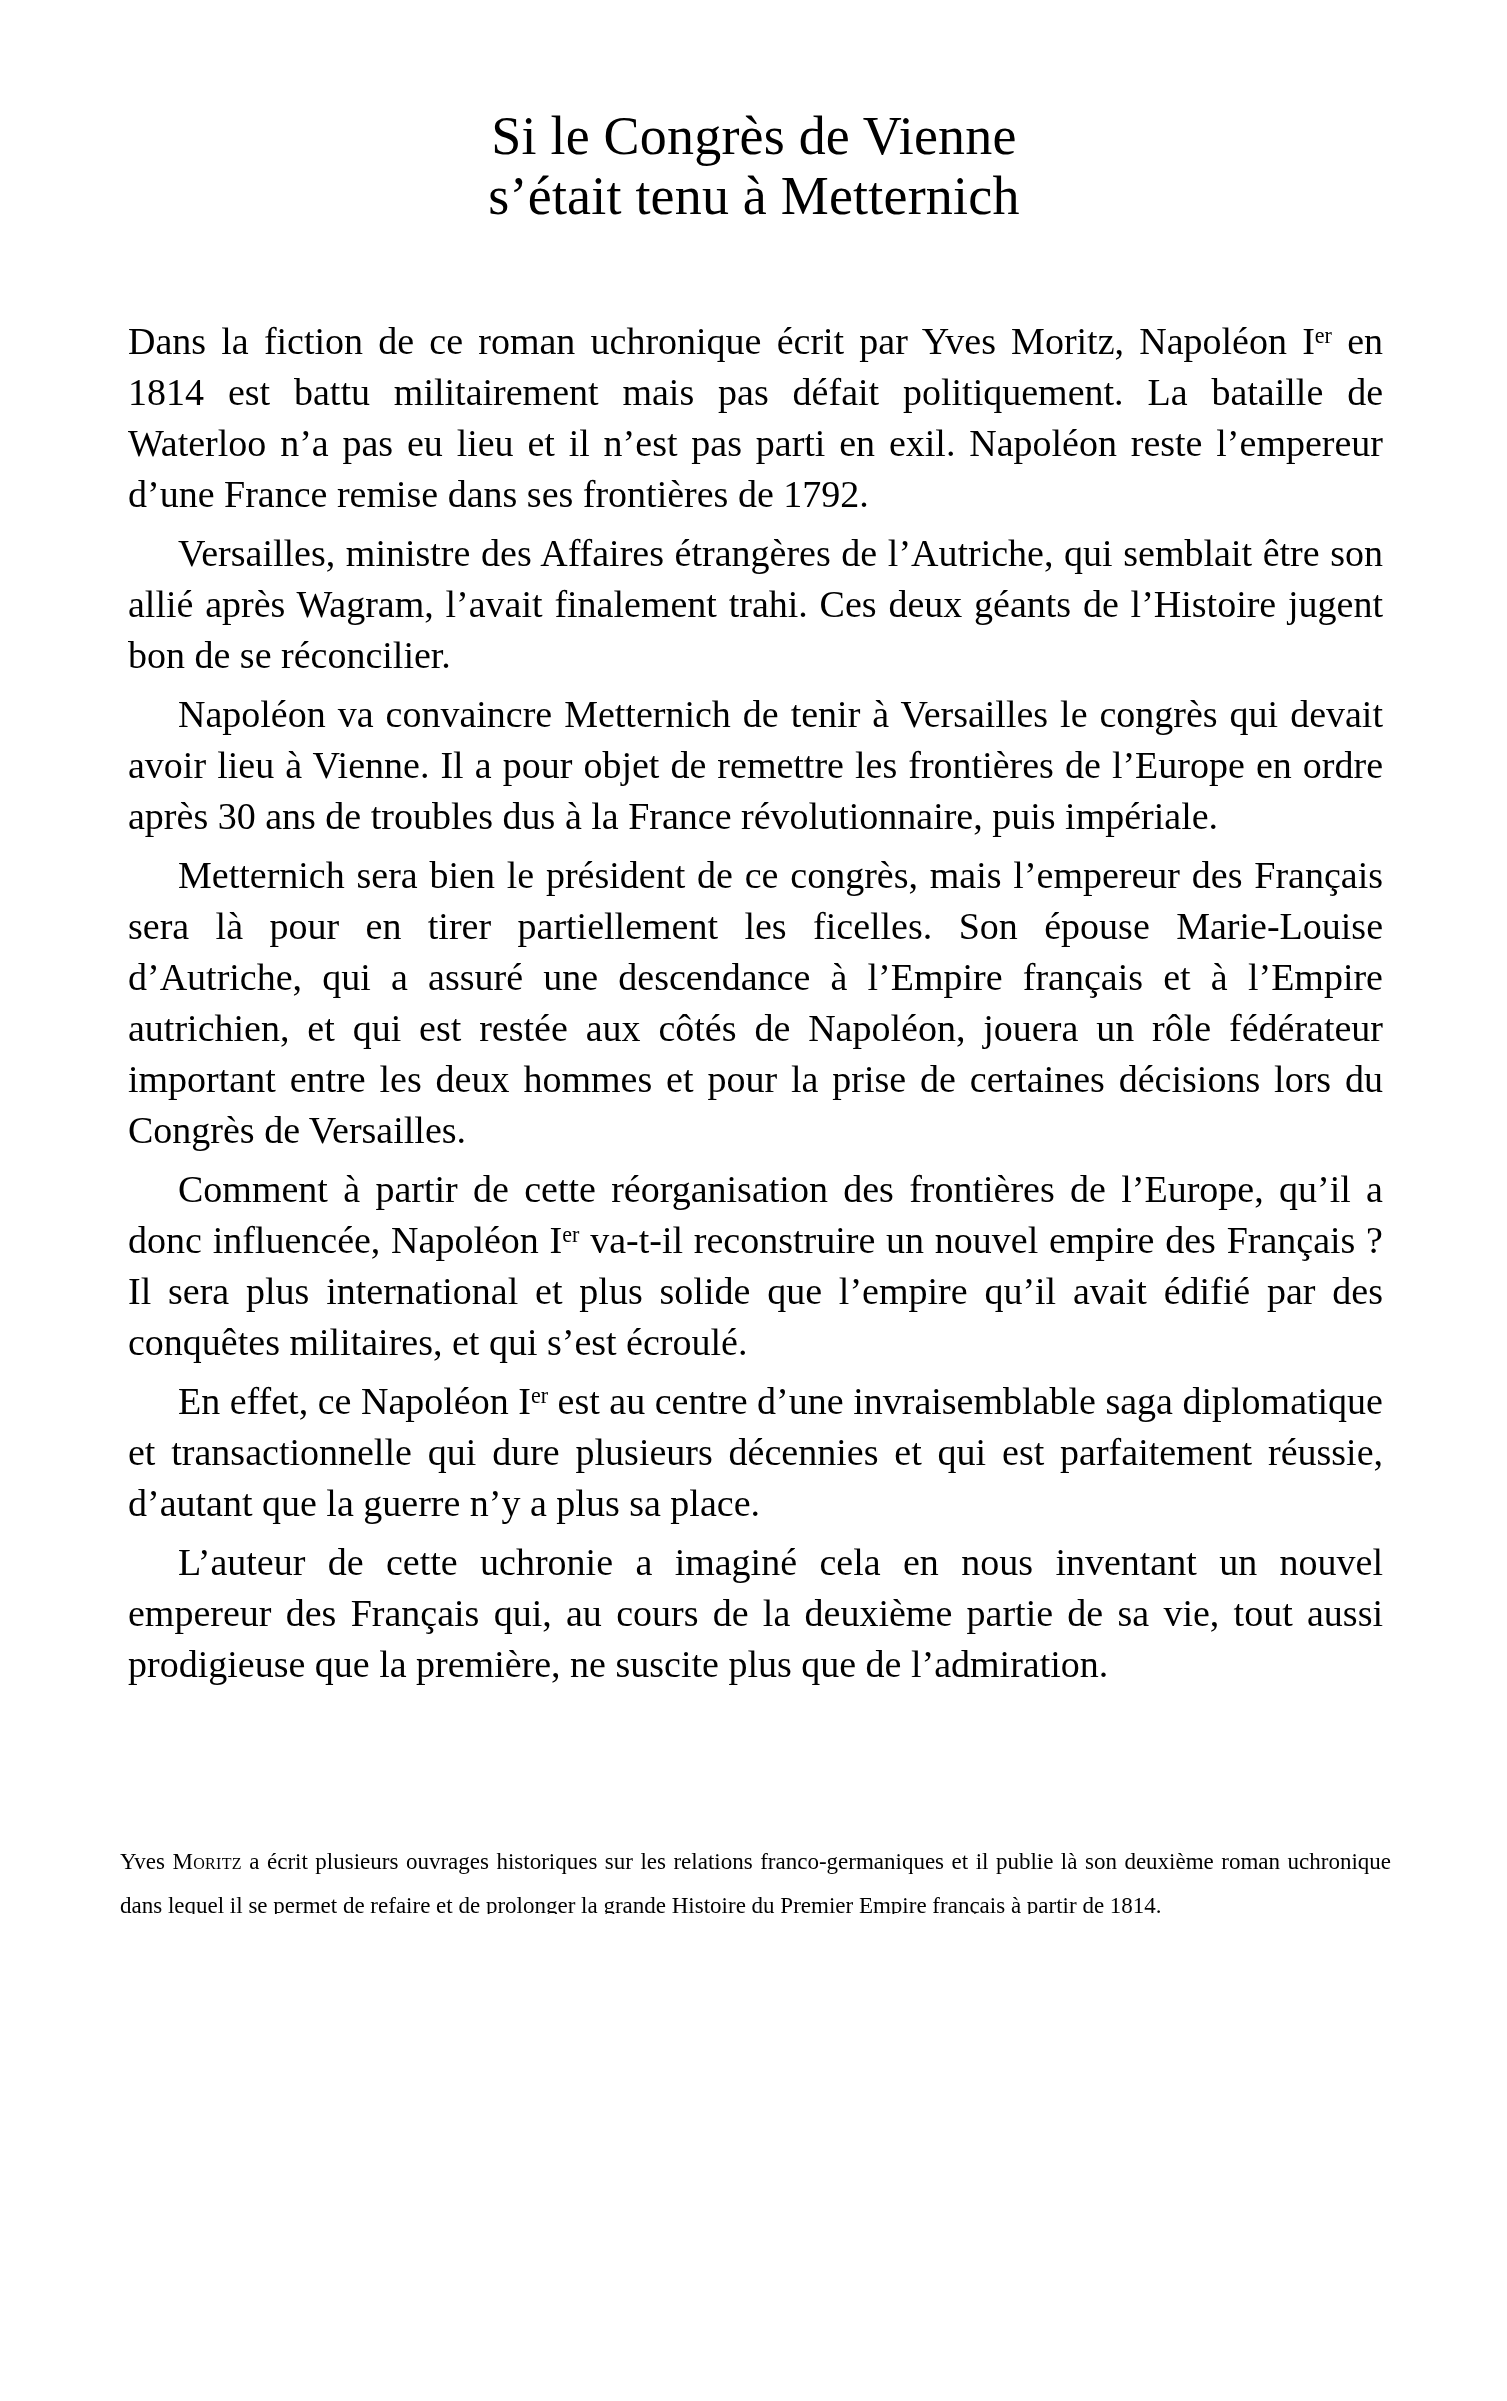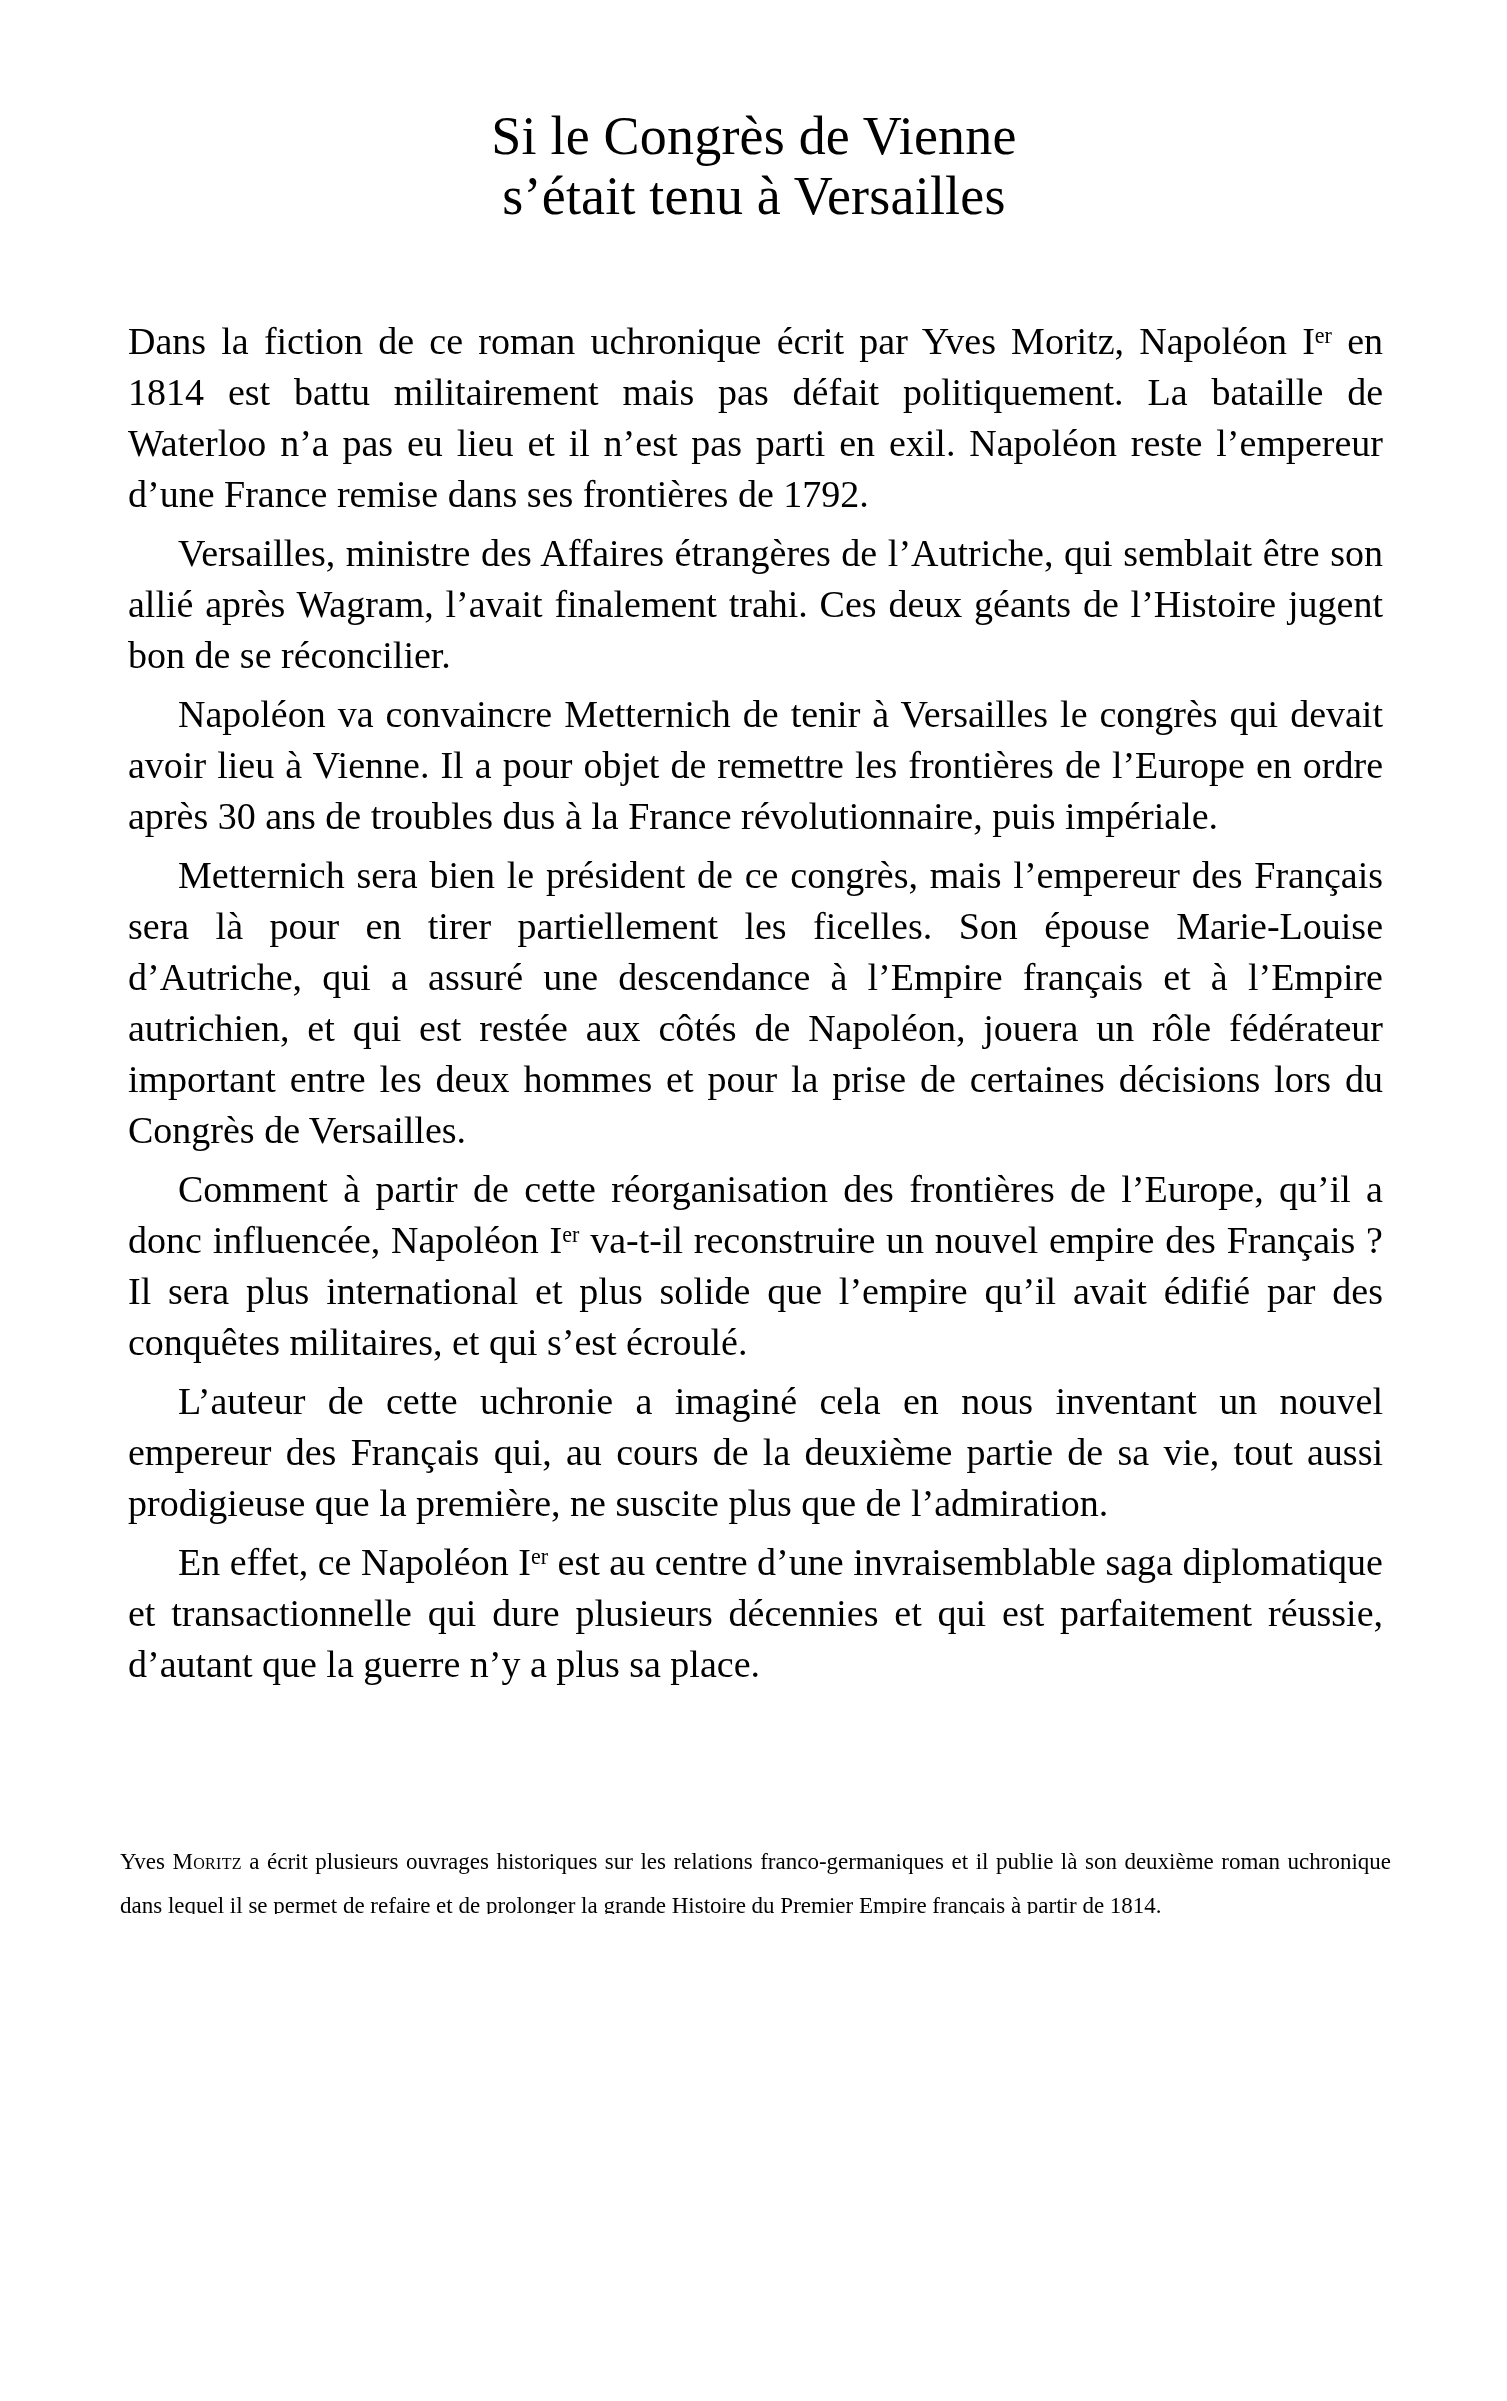--- a/index.html
+++ b/index.html
@@ -111,31 +111,31 @@
     height: 189px;
   }
 </style>
 </head>
 <body>
 
 <div id="page">
 
   <div id="title-block">
     <div class="title-line">Si le Congrès de Vienne</div>
-    <div class="title-line">s’était tenu à Versailles</div>
+    <div class="title-line">s’était tenu à Metternich</div>
   </div>
 
   <div id="blurb">
     <p><span>Dans la fiction de ce roman uchronique écrit par Yves Moritz, Napoléon I</span><sup class="ord">er</sup><span> en 1814 est battu militairement mais pas défait politiquement. La bataille de Waterloo n’a pas eu lieu et il n’est pas parti en exil. Napoléon reste l’empereur d’une France remise dans ses frontières de 1792.</span></p>
     <p>Versailles, ministre des Affaires étrangères de l’Autriche, qui semblait être son allié après Wagram, l’avait finalement trahi. Ces deux géants de l’Histoire jugent bon de se réconcilier.</p>
     <p>Napoléon va convaincre Metternich de tenir à Versailles le congrès qui devait avoir lieu à Vienne. Il a pour objet de remettre les frontières de l’Europe en ordre après 30 ans de troubles dus à la France révolutionnaire, puis impériale.</p>
     <p>Metternich sera bien le président de ce congrès, mais l’empereur des Français sera là pour en tirer partiellement les ficelles. Son épouse Marie-Louise d’Autriche, qui a assuré une descendance à l’Empire français et à l’Empire autrichien, et qui est restée aux côtés de Napoléon, jouera un rôle fédérateur important entre les deux hommes et pour la prise de certaines décisions lors du Congrès de Versailles.</p>
     <p><span>Comment à partir de cette réorganisation des frontières de l’Europe, qu’il a donc influencée, Napoléon I</span><sup class="ord">er</sup><span> va-t-il reconstruire un nouvel empire des Français ? Il sera plus international et plus solide que l’empire qu’il avait édifié par des conquêtes militaires, et qui s’est écroulé.</span></p>
+    <p><span>En effet, ce Napoléon I</span><sup class="ord">er</sup><span> est au centre d’une invraisemblable saga diplomatique et transactionnelle qui dure plusieurs décennies et qui est parfaitement réussie, d’autant que la guerre n’y a plus sa place.</span></p>
     <p>L’auteur de cette uchronie a imaginé cela en nous inventant un nouvel empereur des Français qui, au cours de la deuxième partie de sa vie, tout aussi prodigieuse que la première, ne suscite plus que de l’admiration.</p>
-    <p><span>En effet, ce Napoléon I</span><sup class="ord">er</sup><span> est au centre d’une invraisemblable saga diplomatique et transactionnelle qui dure plusieurs décennies et qui est parfaitement réussie, d’autant que la guerre n’y a plus sa place.</span></p>
   </div>
 
   <div id="author-note">
     <p><span>Yves </span><span class="smallcaps">Moritz</span><span> a écrit plusieurs ouvrages historiques sur les relations franco-germaniques et il publie là son deuxième roman uchronique dans lequel il se permet de refaire et de prolonger la grande Histoire du Premier Empire français à partir de 1814.</span></p>
   </div>
 
   <div id="price">33 €</div>
 
   <div id="isbn-block">
     <div id="isbn-text">ISBN : 978-2-37999-233-9</div>

